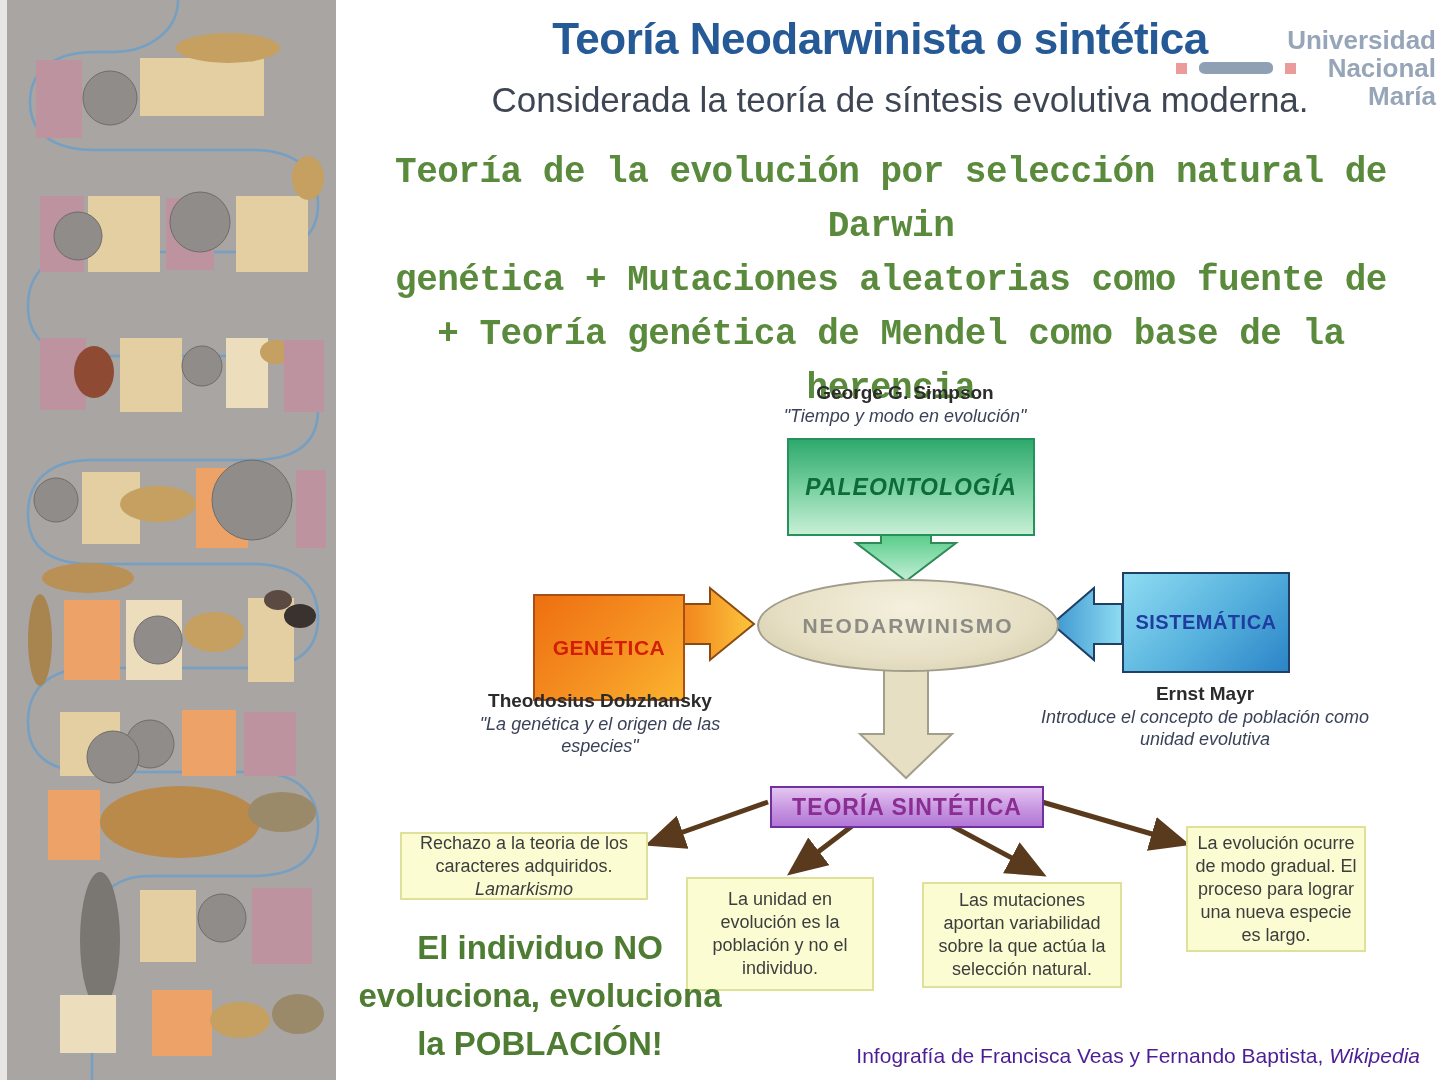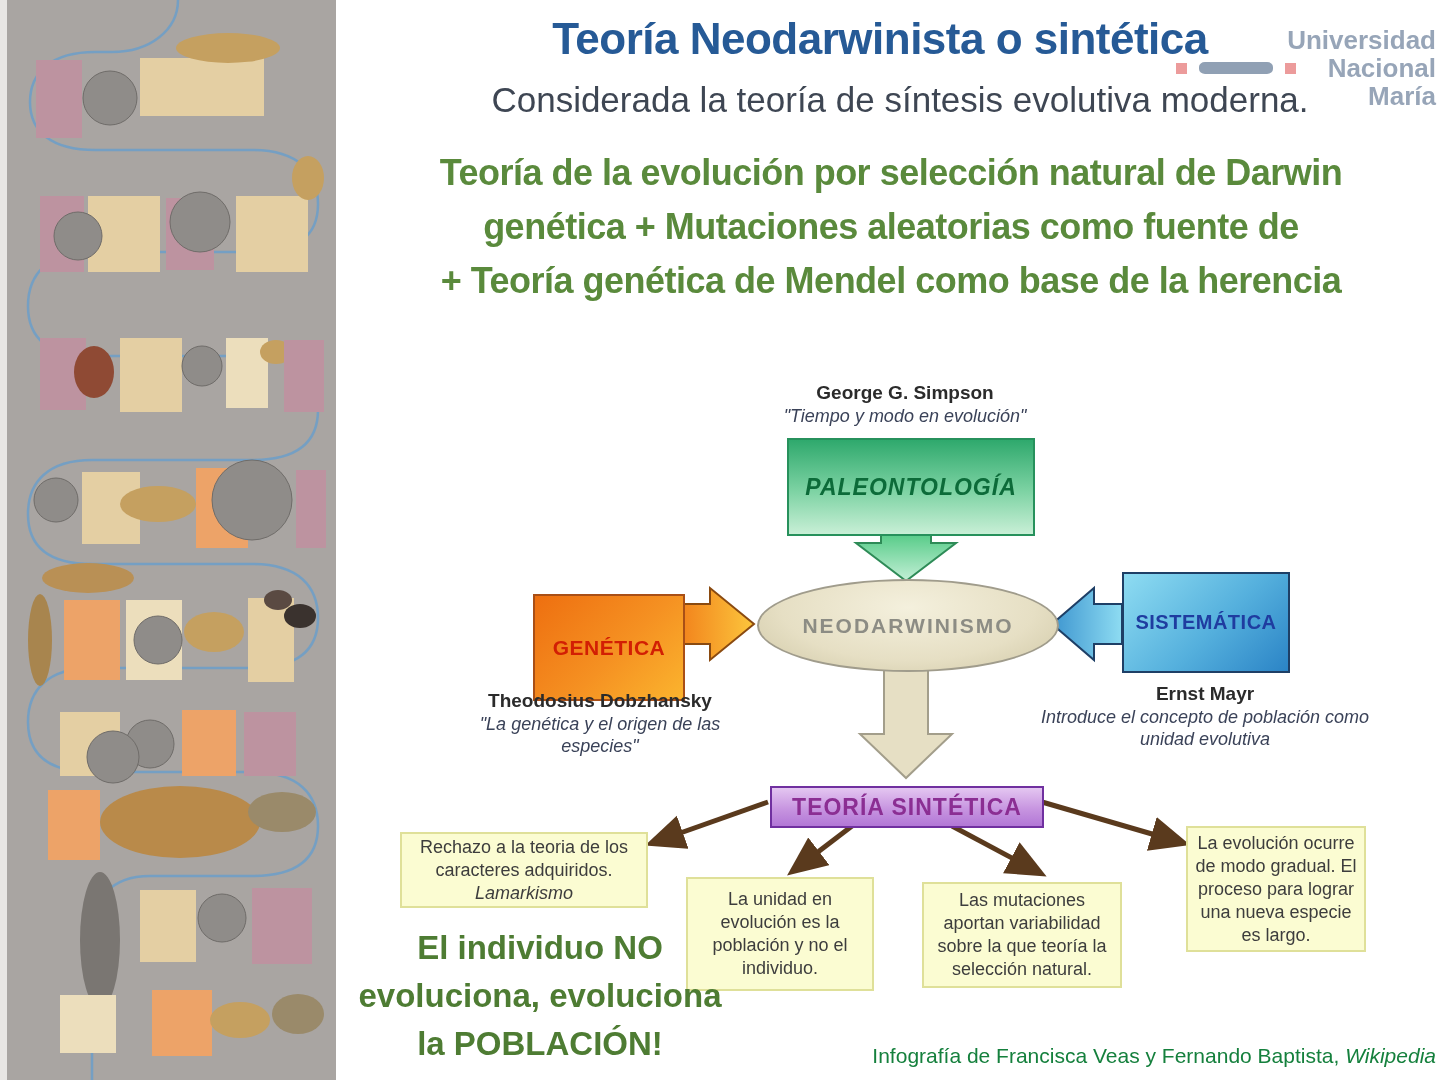--- a/index.html
+++ b/index.html
@@ -23,21 +23,21 @@
   .logo-text{
     right:4px;top:26px;text-align:right;line-height:28px;
     font-size:26px;font-weight:bold;color:#97a5b8;
   }
   .logo-mark{left:1176px;top:62px;display:flex;align-items:center;gap:12px;}
   .logo-sq{width:11px;height:11px;background:#ec9b9b;display:inline-block;}
   .logo-wave{width:74px;height:12px;background:#90a0b4;border-radius:6px/5px;display:inline-block;}
   
   .intro{
     left:346px;top:146px;width:1090px;text-align:center;
-    font-size:36px;font-weight:bold;color:#5a8a3c;line-height:54px;letter-spacing:-0.5px;
+    font-size:36px;font-weight:bold;color:#5a8a3c;line-height:54px;letter-spacing:-0.5px;font-family:Liberation Mono, monospace;
   }
   
   .person{font-weight:bold;color:#2b2b2b;font-size:19px;text-align:center;}
   .quote{font-style:italic;color:#3a4258;font-size:18px;text-align:center;line-height:22px;}
   .george-person{left:755px;top:382px;width:300px;}
   .george-quote{left:755px;top:405px;width:300px;}
   .theo-person{left:455px;top:690px;width:290px;}
   .theo-quote{left:455px;top:713px;width:290px;}
   .mayr-person{left:1040px;top:683px;width:330px;}
   .mayr-quote{left:1040px;top:706px;width:330px;}
@@ -74,31 +74,31 @@
     font-size:23px;font-weight:bold;color:#8b2e93;letter-spacing:1px;
   }
   
   .ybox{
     background:#fbfcd2;border:2px solid #dfe099;color:#3d3d3d;
     font-size:18px;line-height:23px;text-align:center;
     display:flex;flex-direction:column;align-items:center;justify-content:center;
     padding:4px 6px;box-sizing:border-box;
   }
   .ybox .em{font-style:italic;display:block;}
-  .ybox1{left:400px;top:832px;width:248px;height:76px;}
+  .ybox1{left:400px;top:832px;width:248px;height:68px;}
   .ybox2{left:686px;top:877px;width:188px;height:114px;}
   .ybox3{left:922px;top:882px;width:200px;height:106px;}
   .ybox4{left:1186px;top:826px;width:180px;height:126px;}
   
   .callout{
     left:330px;top:924px;width:420px;text-align:center;
     font-size:33px;font-weight:bold;color:#4e7c33;line-height:48px;
   }
   .credit{
-    right:4px;top:1044px;font-size:21px;color:#15803d;text-align:center;
+    right:20px;top:1044px;font-size:21px;color:#4c1d95;text-align:center;
   }
   .credit .src{font-style:italic;}
   .arrow-layer{left:0;top:0;width:1440px;height:1080px;pointer-events:none;}
 </style>
 </head>
 <body>
 
 <div class="abs left-panel">
   <svg width="336" height="1080" viewBox="0 0 336 1080" xmlns="http://www.w3.org/2000/svg">
     <rect x="0" y="0" width="336" height="1080" fill="#a9a5a2"></rect>
@@ -237,21 +237,21 @@
 <div class="abs dbox sint-box">TEORÍA SINTÉTICA</div>
 
 <div class="abs ybox ybox1">
   <span>Rechazo a la teoria de los caracteres adquiridos.</span>
   <span class="em">Lamarkismo</span>
 </div>
 <div class="abs ybox ybox2">
   <span>La unidad en evolución es la población y no el individuo.</span>
 </div>
 <div class="abs ybox ybox3">
-  <span>Las mutaciones aportan variabilidad sobre la que teoría la selección natural.</span>
+  <span>Las mutaciones aportan variabilidad sobre la que actúa la selección natural.</span>
 </div>
 <div class="abs ybox ybox4">
   <span>La evolución ocurre de modo gradual. El proceso para lograr una nueva especie es largo.</span>
 </div>
 
 <div class="abs callout">
   <div>El individuo NO</div>
   <div>evoluciona, evoluciona</div>
   <div>la POBLACIÓN!</div>
 </div>

